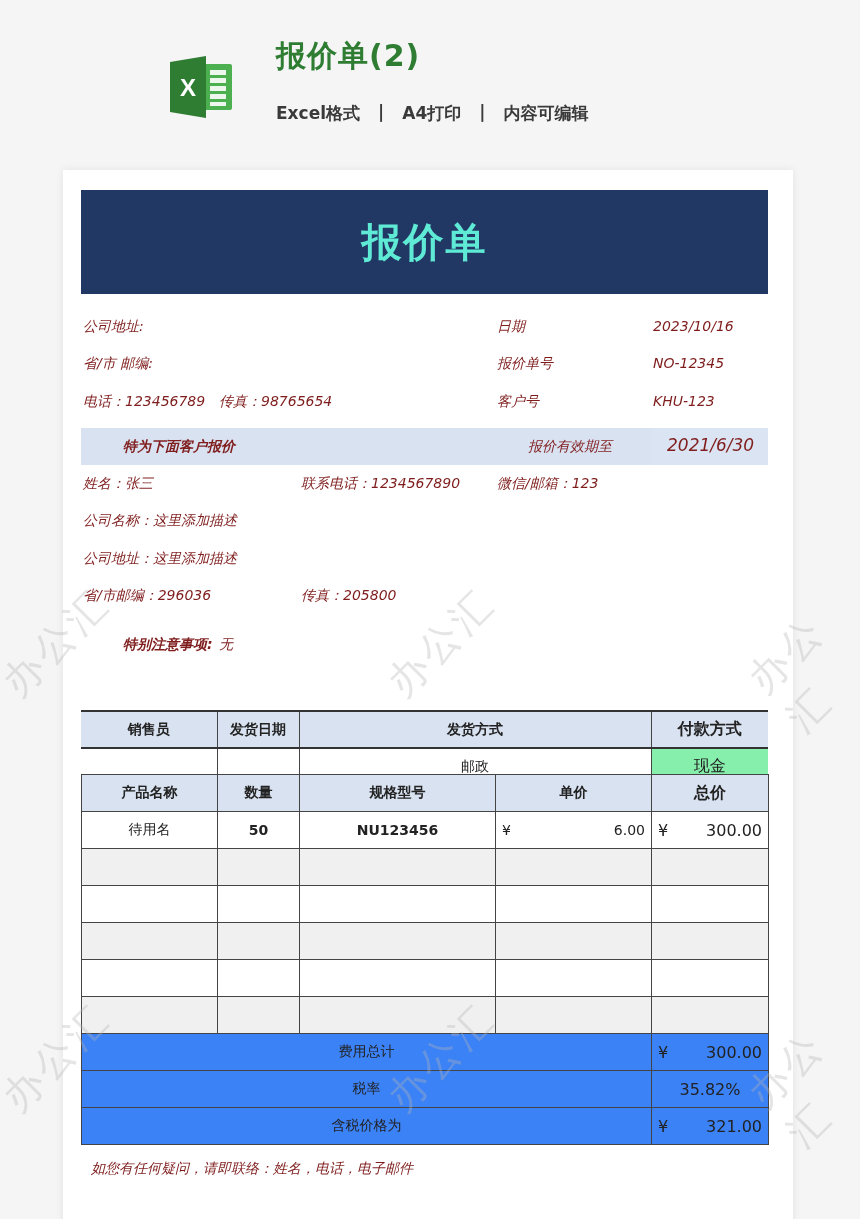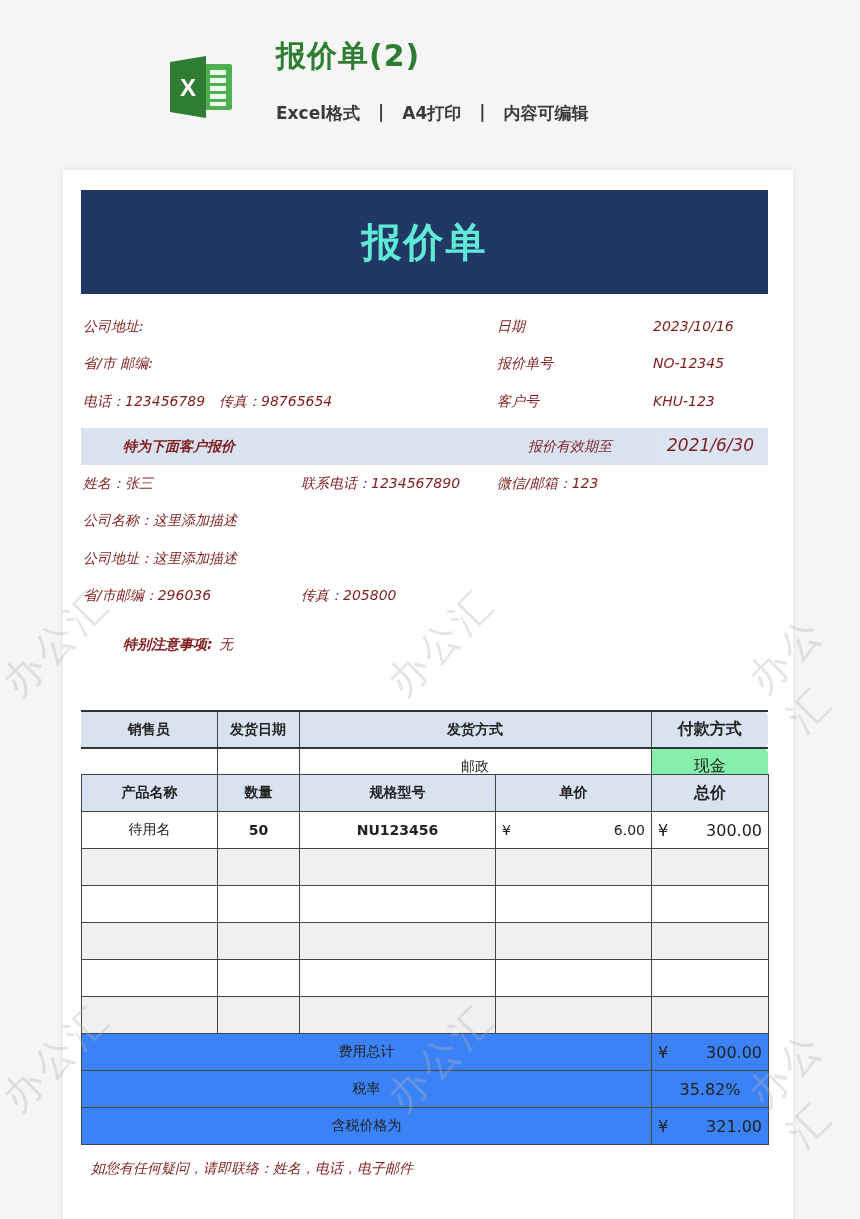--- a/index.html
+++ b/index.html
@@ -38,21 +38,21 @@
     table.grid { position: absolute; border-collapse: collapse; table-layout: fixed; }
     table.grid td { border: 1px solid #444; text-align: center; font-size: 14px; height: 37px; padding: 0 6px; }
     .hd td { background: #d9e2f1; font-weight: bold; }
     .alt td { background: #f0f0f0; }
     .tot td { background: #3b82f6; margin-top: 32px; }
     .money { display: flex; justify-content: space-between; align-items: center; }
 
     table.ship { left: 18px; top: 500px; width: 687px; margin-top: 40px; }
     table.ship td { border-left: 1px solid #444; border-right: 1px solid #444; border-top: 2px solid #333; border-bottom: 2px solid #333; }
     table.ship tr td:first-child { border-left: none; }
-    table.ship tr td:last-child { border-right: none; border-radius: 6px; }
+    table.ship tr td:last-child { border-right: none; }
 
     table.items { left: 18px; top: 604px; width: 687px; }
 
     .wm {
       position: absolute; font-size: 40px; color: rgba(180,180,180,0.35);
       transform: rotate(-45deg); pointer-events: none; letter-spacing: 4px;
     }
   </style>
 </head>
 <body>

